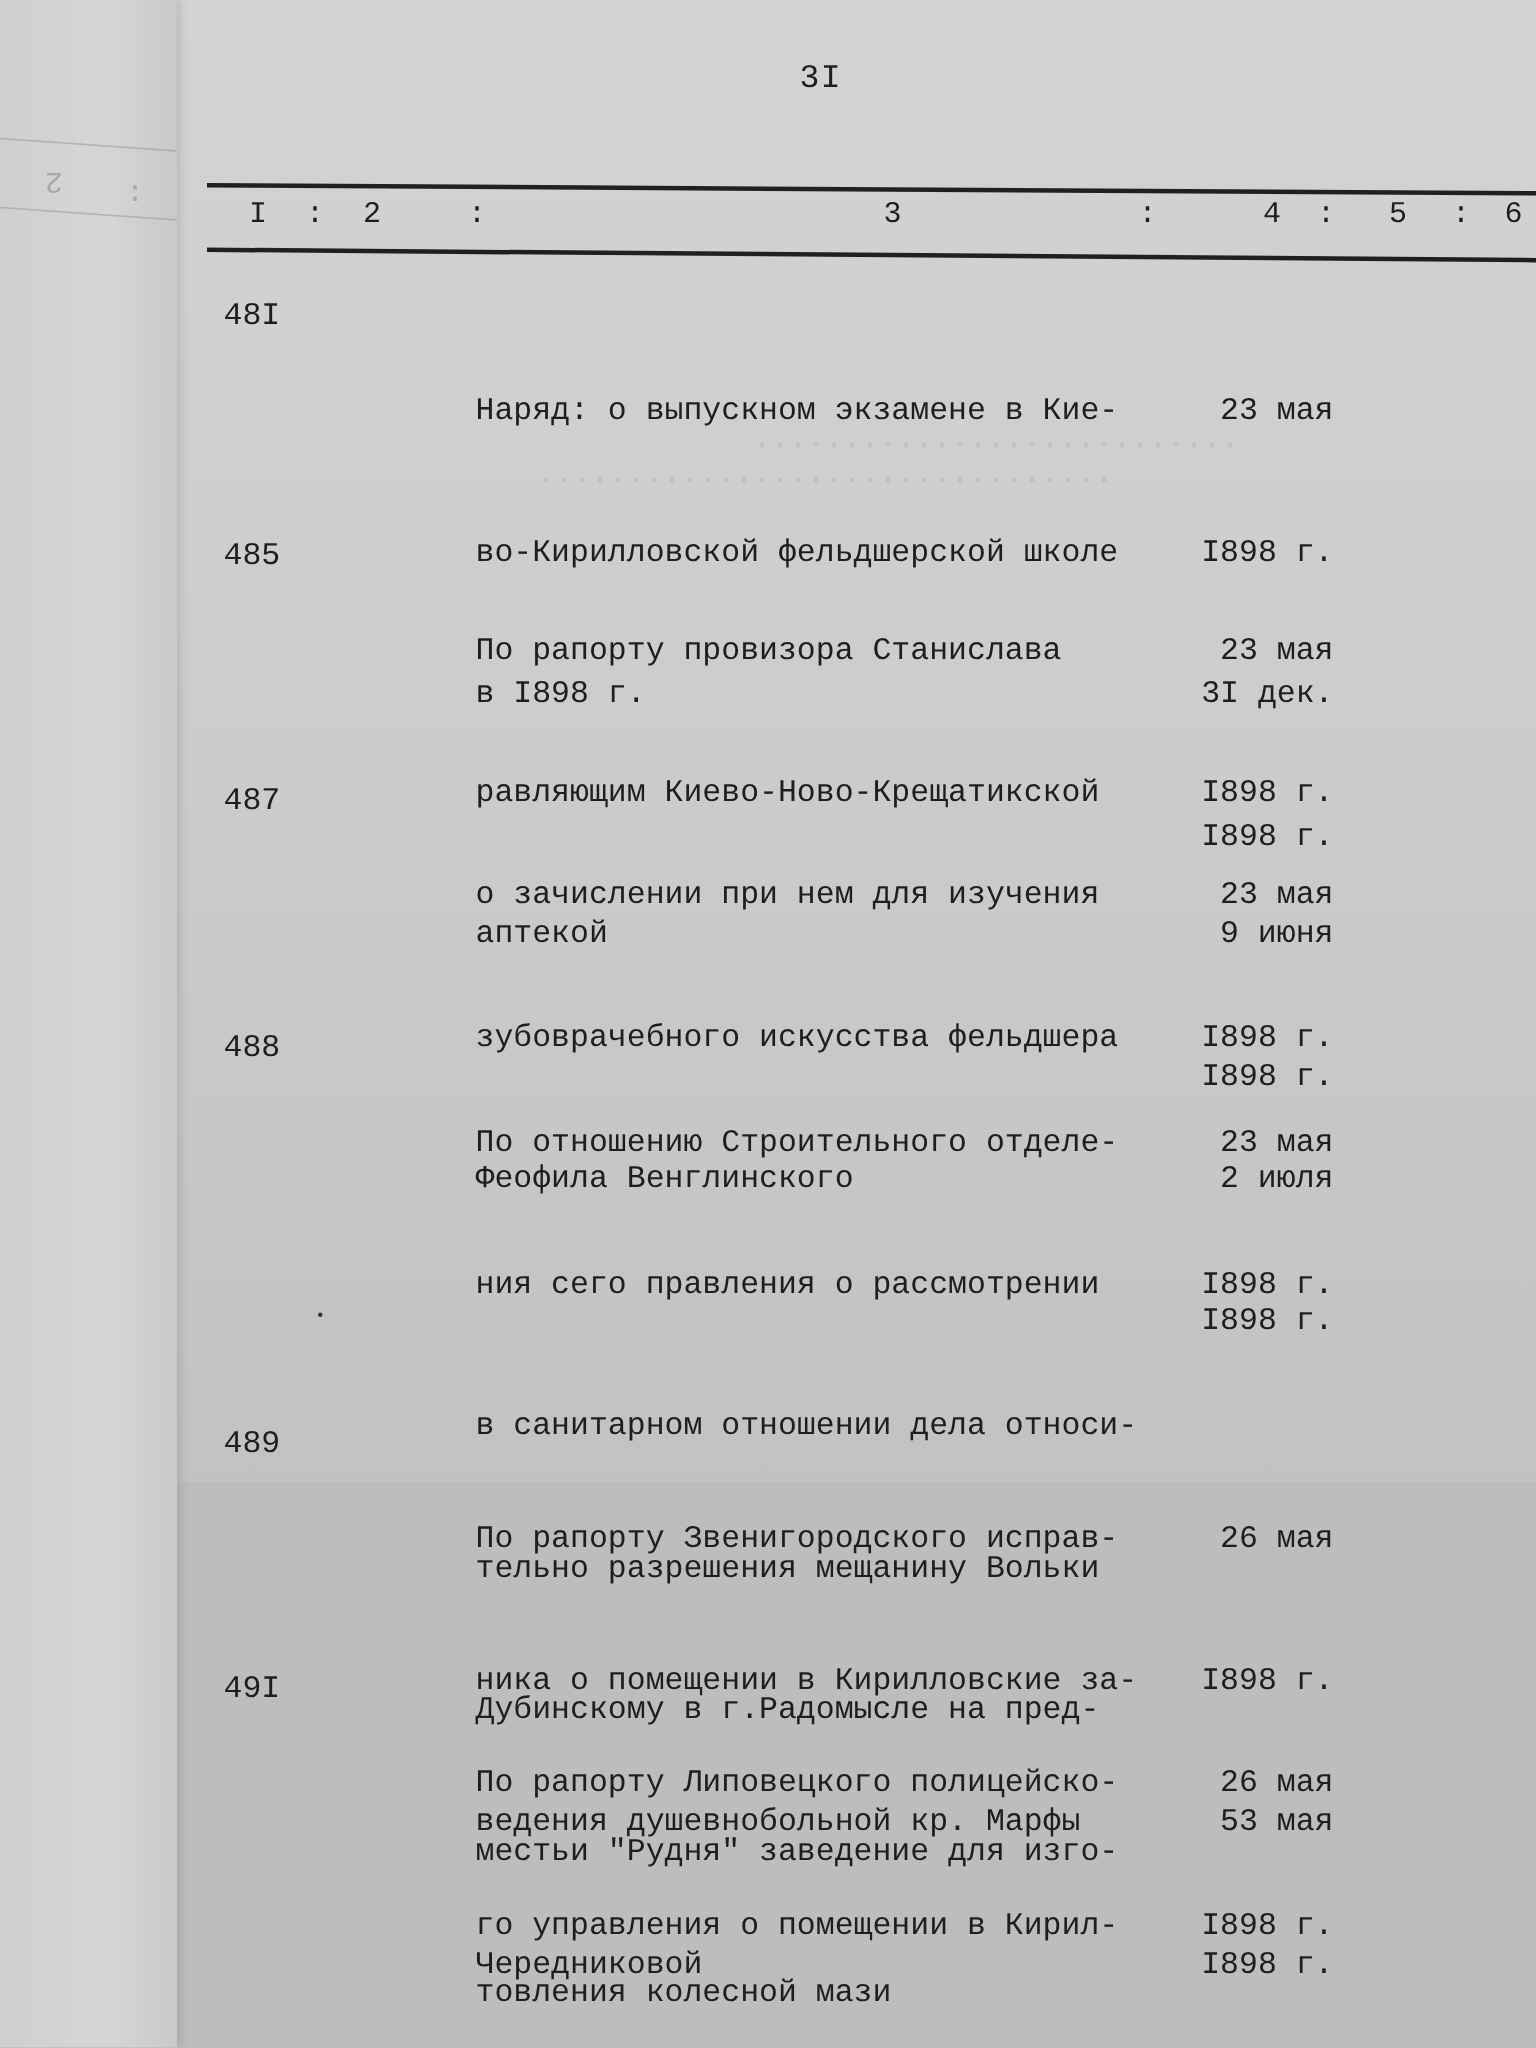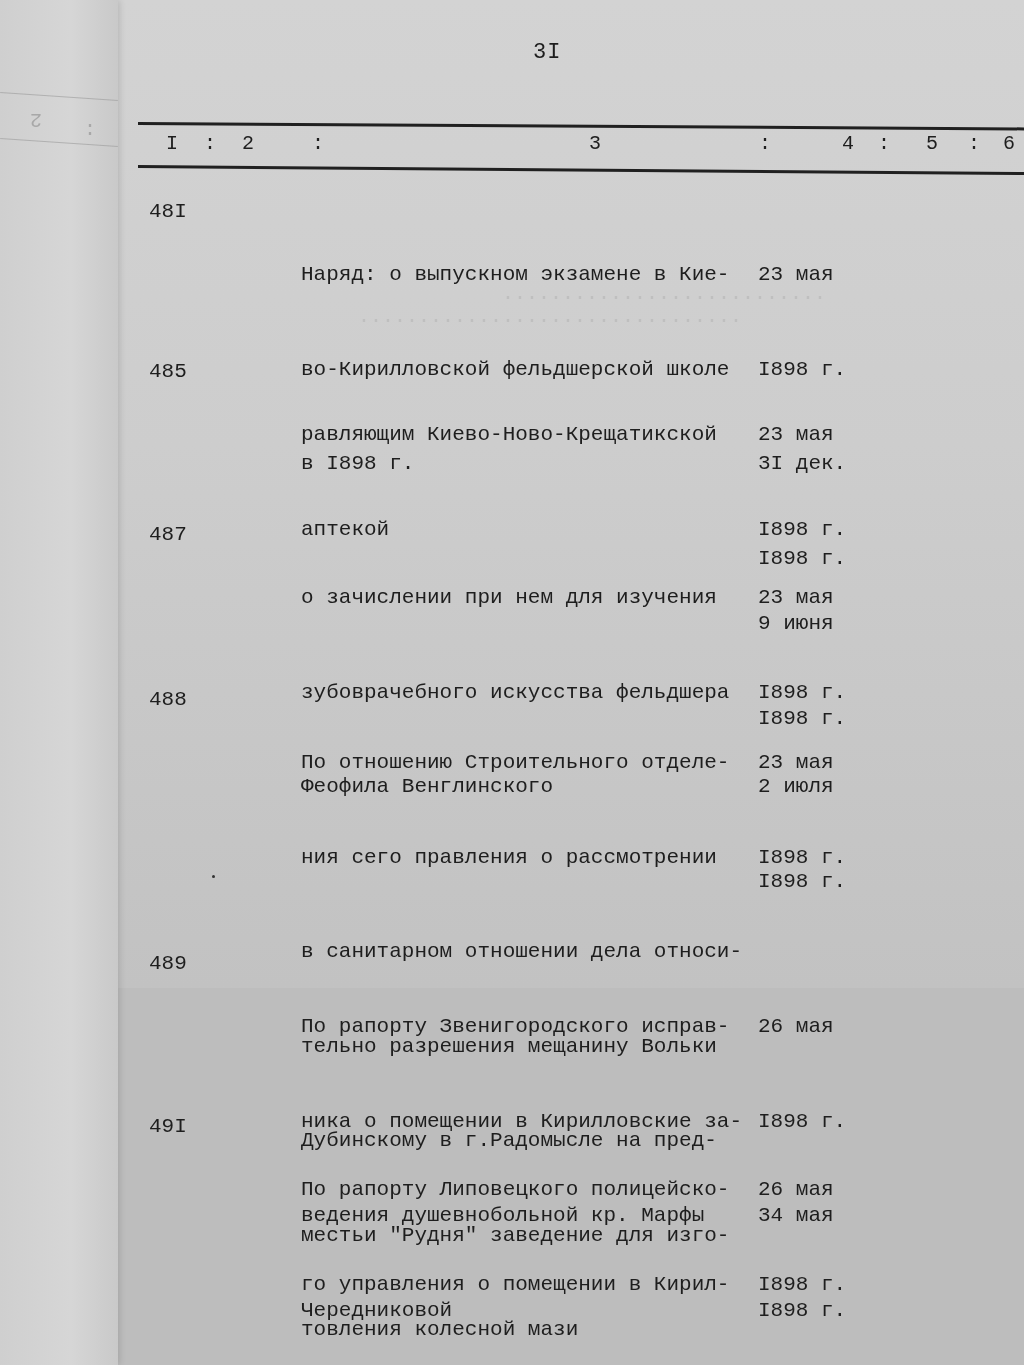--- a/index.html
+++ b/index.html
@@ -67,28 +67,29 @@
       left: 0; width: 906px;
       font-size: 21px;
       line-height: 31.5px;
     }
     .entry .num {
       position: absolute;
       left: 31px; top: 0;
     }
     .entry .desc {
       position: absolute;
-      left: 183px; top: 0;
+      left: 199px; top: 0;
       width: 470px;
       white-space: pre;
     }
     .entry .dates {
       position: absolute;
-      left: 640px; top: 0;
+      left: 656px; top: 0;
       width: 115px;
+      text-align: right;
       white-space: pre;
     }
     .desc-line, .date-line {
       display: block;
       height: 31.5px;
     }
     
     .bleed {
       position: absolute;
       color: rgba(60,60,60,0.10);
@@ -149,20 +150,21 @@
       <span class="date-line">23 мая</span>
       <span class="date-line">I898 г.</span>
       <span class="date-line">3I дек.</span>
       <span class="date-line">I898 г.</span>
     </div>
   </div>
 
   <div class="entry" style="top:356px;">
     <span class="num">485</span>
     <div class="desc">
+      <span class="desc-line">По рапорту провизора Станислава</span>
       <span class="desc-line">равляющим Киево-Ново-Крещатикской</span>
       <span class="desc-line">аптекой</span>
     </div>
     <div class="dates">
       <span class="date-line">23 мая</span>
       <span class="date-line">I898 г.</span>
       <span class="date-line">9 июня</span>
       <span class="date-line">I898 г.</span>
     </div>
   </div>
@@ -205,21 +207,21 @@
     <span class="num">489</span>
     <div class="desc">
       <span class="desc-line">По рапорту Звенигородского исправ-</span>
       <span class="desc-line">ника о помещении в Кирилловские за-</span>
       <span class="desc-line">ведения душевнобольной кр. Марфы</span>
       <span class="desc-line">Чередниковой</span>
     </div>
     <div class="dates">
       <span class="date-line">26 мая</span>
       <span class="date-line">I898 г.</span>
-      <span class="date-line">34 мая</span>
+      <span class="date-line">53 мая</span>
       <span class="date-line">I898 г.</span>
     </div>
   </div>
 
   <div class="entry" style="top:1111px;">
     <span class="num">49I</span>
     <div class="desc">
       <span class="desc-line">По рапорту Липовецкого полицейско-</span>
       <span class="desc-line">го управления о помещении в Кирил-</span>
       <span class="desc-line">ловские заведения душевнобольной</span>

